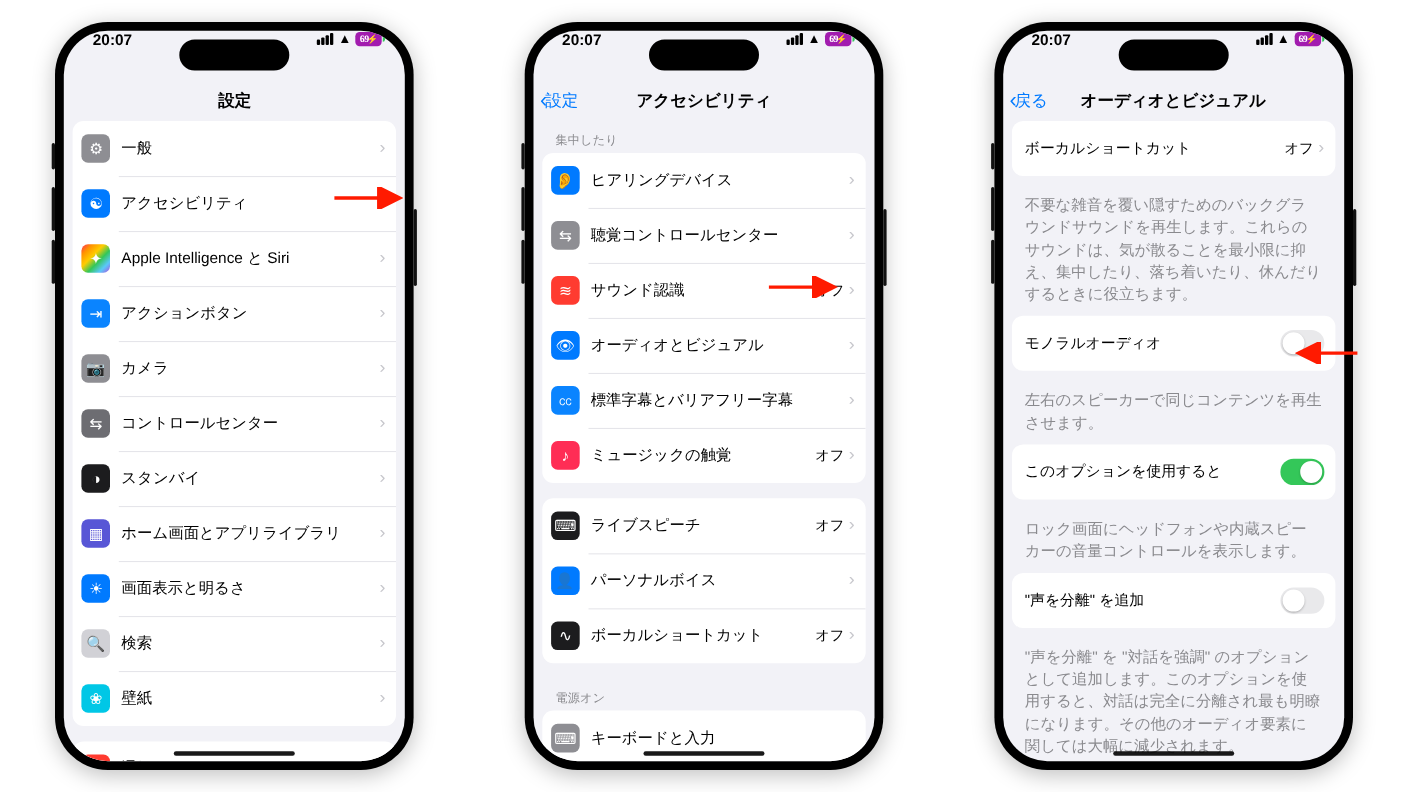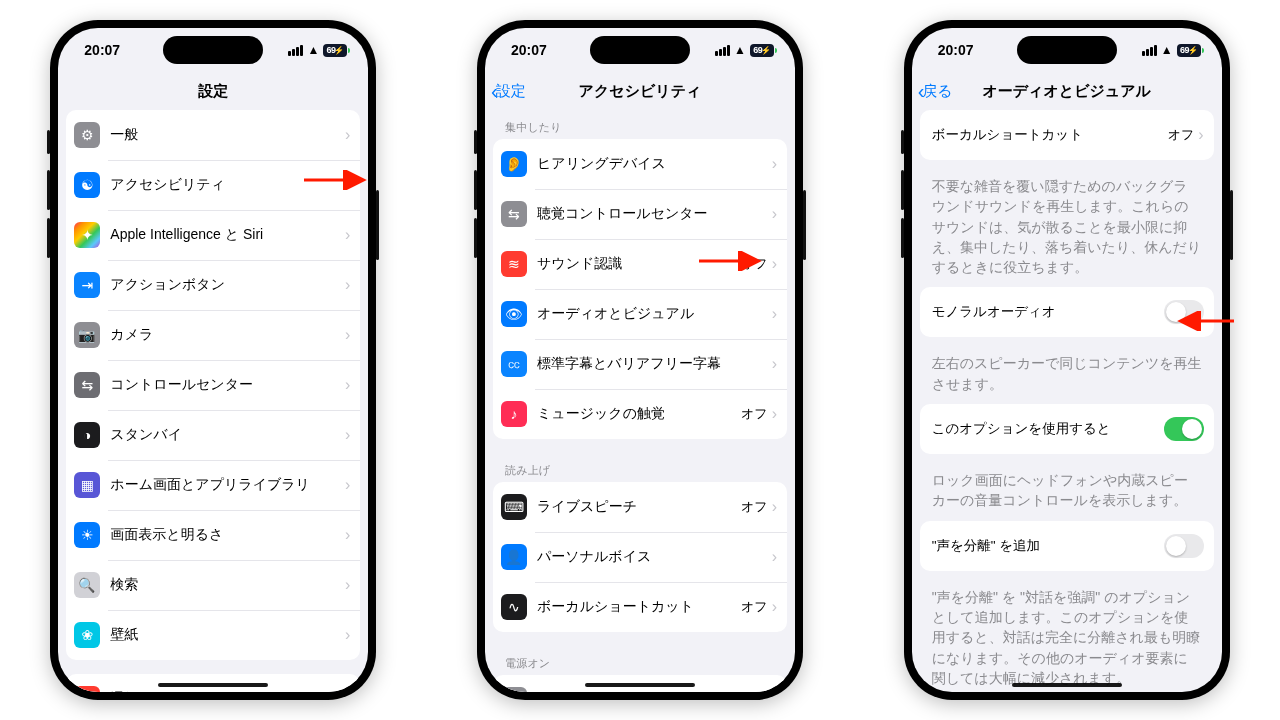--- a/index.html
+++ b/index.html
@@ -50,39 +50,40 @@
     transform: translateX(-50%);
     width: 100px;
     height: 28px;
     background: #000;
     border-radius: 18px;
     z-index: 50;
   }
   .statusbar {
     height: 44px;
     display: flex;
-    align-items: center;
+    align-items: flex-start;
     justify-content: space-between;
     padding: 0 18px 0 26px;
     font-weight: 600;
     font-size: 14px;
     position: relative;
     z-index: 40;
   }
   .statusbar .right { display:flex; align-items:center; gap:4px; }
   .signal { display:flex; gap:1px; align-items:flex-end; }
   .signal i { width:3px; background:#000; display:block; border-radius:1px;}
   .signal .b1{height:5px}.signal .b2{height:7px}.signal .b3{height:9px}.signal .b4{height:11px}
   .battery {
     display:flex; align-items:center; gap:1px;
   }
   .battery .body{
-    width:24px; height:13px; border-radius:4px; background:#0f172a;
+    width:24px; height:13px; border-radius:4px; background:#a21caf;
     color:#fff; font-size:9px; font-weight:700; display:flex; align-items:center; justify-content:center;
     letter-spacing:-0.5px;
+    font-family:Liberation Serif, serif;
   }
   .battery .cap{ width:2px; height:5px; background:#34c759; border-radius:0 2px 2px 0;}
   .lightning { font-size:8px; color:#fff; margin-left:-1px;}
 
   .navbar {
     height: 38px;
     display:flex; align-items:center; justify-content:center;
     position: relative;
     font-size:15px; font-weight:600;
   }
@@ -320,21 +321,20 @@
               <span class="label">標準字幕とバリアフリー字幕</span>
               <span class="chevron">›</span>
             </div>
             <div class="row">
               <span class="icon bg-magenta">♪</span>
               <span class="label">ミュージックの触覚</span>
               <span class="detail">オフ</span>
               <span class="chevron">›</span>
             </div>
           </div>
-        <div class="section-header">読み上げ</div>
         <div class="group" id="s2g2">
             <div class="row">
               <span class="icon bg-black">⌨</span>
               <span class="label">ライブスピーチ</span>
               <span class="detail">オフ</span>
               <span class="chevron">›</span>
             </div>
             <div class="row">
               <span class="icon bg-blue">👤</span>
               <span class="label">パーソナルボイス</span>

